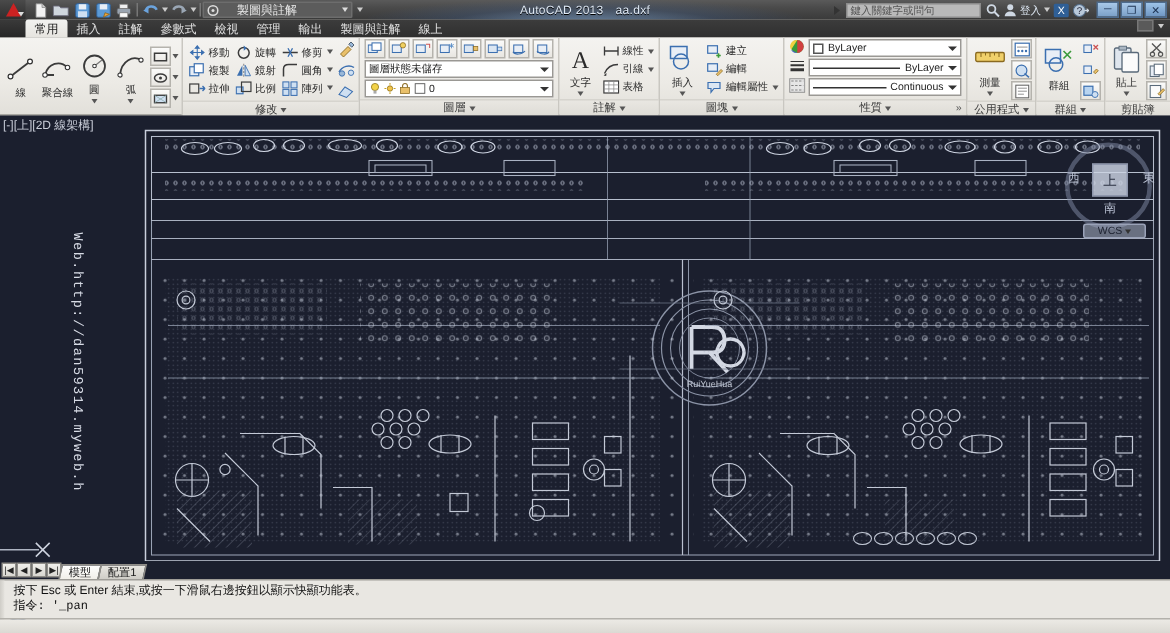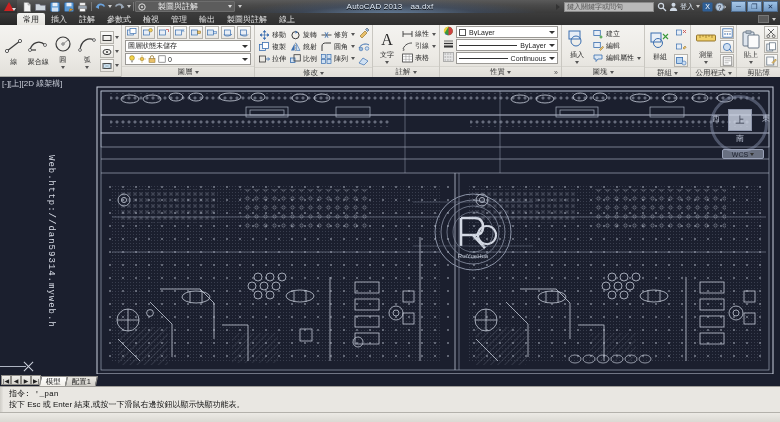--- a/index.html
+++ b/index.html
@@ -73,21 +73,21 @@
     width:15px;height:11px; border:1px solid #4e6c8e;
     background:linear-gradient(180deg,#a8c8e8,#7ba0c8);
     display:flex;align-items:center;justify-content:center; font-size:7px; color:#1a3050;
   }
   .win-btn.close { background:linear-gradient(180deg,#9dc3e8,#6f96c2); }
 
   
   .ribbon-tabs {
     position:absolute; top:13px; left:0; width:780px; height:12px;
     background:linear-gradient(180deg,#3c3c3c,#2f2f2f);
-    display:flex; align-items:center;
+    display:flex; align-items:flex-start;
   }
   .tab-logo-pad { width:17px; height:12px; background:linear-gradient(180deg,#3a3a3a,#262626); }
   .rtab {
     height:12px; padding:0 6px; display:flex; align-items:center;
     color:#e0e0e0; font-size:8px; white-space:nowrap;
   }
   .rtab.active {
     background:linear-gradient(180deg,#f2f2f0,#e6e4df);
     color:#1a1a1a; border-top-left-radius:2px;border-top-right-radius:2px;
   }
@@ -444,20 +444,140 @@
                   <rect x="1" y="1.5" width="8" height="5" fill="#cfe0f2" stroke="#3b3b3b" stroke-width="0.9"></rect>
                   <path d="M1 1.5l8 5M9 1.5l-8 5" stroke="#8aa" stroke-width="0.5"></path>
                 </svg>
             </div>
               <span class="qat-caret" style="border-top-color:#555"></span>
           </div>
         </div>
       </div>
     </div>
 
+    <div class="panel" style="width:118px">
+      <div class="panel-body">
+        <div class="smrow">
+          <div class="smbtn">
+            <span class="ic">
+                <svg width="11" height="10" viewBox="0 0 11 10">
+                  <path d="M5.5 0.5v9M1 5h9M5.5 0.5l-1.3 1.6h2.6zM5.5 9.5l-1.3-1.6h2.6zM1 5l1.6-1.3v2.6zM10 5L8.4 3.7v2.6z" fill="#3b6fb0" stroke="#3b6fb0" stroke-width="0.7"></path>
+                </svg>
+              </span>
+            <span>移動</span>
+          </div>
+          <div class="smbtn">
+            <span class="ic">
+                <svg width="11" height="10" viewBox="0 0 11 10">
+                  <rect x="0.5" y="2.5" width="6" height="6" fill="#e8eef6" stroke="#3b6fb0" stroke-width="0.8"></rect>
+                  <rect x="3.5" y="0.5" width="6" height="6" fill="#fff" stroke="#3b6fb0" stroke-width="0.8"></rect>
+                </svg>
+              </span>
+            <span>複製</span>
+          </div>
+          <div class="smbtn">
+            <span class="ic">
+                <svg width="11" height="10" viewBox="0 0 11 10">
+                  <rect x="0.5" y="2" width="6" height="6" fill="none" stroke="#3b3b3b" stroke-width="0.8"></rect>
+                  <path d="M7 5h3.4M9 3.4L10.6 5 9 6.6" stroke="#3b6fb0" stroke-width="0.9" fill="none"></path>
+                </svg>
+              </span>
+            <span>拉伸</span>
+          </div>
+        </div>
+        <div class="smrow">
+          <div class="smbtn">
+            <span class="ic">
+                <svg width="11" height="10" viewBox="0 0 11 10">
+                  <circle cx="5.5" cy="5.2" r="3.6" fill="none" stroke="#3b3b3b" stroke-width="1"></circle>
+                  <path d="M5.5 0.4l2 1.8-2 1.6z" fill="#3b6fb0"></path>
+                </svg>
+              </span>
+            <span>旋轉</span>
+          </div>
+          <div class="smbtn">
+            <span class="ic">
+                <svg width="11" height="10" viewBox="0 0 11 10">
+                  <path d="M5.5 0.5v9" stroke="#888" stroke-width="0.7" stroke-dasharray="1.4 1"></path>
+                  <path d="M4.6 1.5L1 8.5h3.6z" fill="#3b6fb0"></path>
+                  <path d="M6.4 1.5L10 8.5H6.4z" fill="#cfe0f2" stroke="#3b6fb0" stroke-width="0.6"></path>
+                </svg>
+              </span>
+            <span>鏡射</span>
+          </div>
+          <div class="smbtn">
+            <span class="ic">
+                <svg width="11" height="10" viewBox="0 0 11 10">
+                  <rect x="0.5" y="4" width="4.5" height="4.5" fill="#cfe0f2" stroke="#3b6fb0" stroke-width="0.8"></rect>
+                  <rect x="4" y="0.7" width="6.3" height="6.3" fill="none" stroke="#3b3b3b" stroke-width="0.8"></rect>
+                </svg>
+              </span>
+            <span>比例</span>
+          </div>
+        </div>
+        <div class="smrow">
+          <div class="smbtn">
+            <span class="ic">
+                <svg width="11" height="10" viewBox="0 0 11 10">
+                  <path d="M0.5 5h10" stroke="#3b3b3b" stroke-width="0.9"></path>
+                  <path d="M4 2.2l3 5.6M7 2.2l-3 5.6" stroke="#3b6fb0" stroke-width="0.9"></path>
+                </svg>
+              </span>
+            <span>修剪</span>
+            <span class="cr"></span>
+          </div>
+          <div class="smbtn">
+            <span class="ic">
+                <svg width="11" height="10" viewBox="0 0 11 10">
+                  <path d="M1 9V4 C1 2 2.5 1 4.5 1H10" fill="none" stroke="#3b3b3b" stroke-width="1"></path>
+                </svg>
+              </span>
+            <span>圓角</span>
+            <span class="cr"></span>
+          </div>
+          <div class="smbtn">
+            <span class="ic">
+                <svg width="11" height="10" viewBox="0 0 11 10">
+                  <rect x="0.6" y="0.6" width="4" height="4" fill="#cfe0f2" stroke="#3b6fb0" stroke-width="0.7"></rect>
+                  <rect x="6" y="0.6" width="4" height="4" fill="#cfe0f2" stroke="#3b6fb0" stroke-width="0.7"></rect>
+                  <rect x="0.6" y="5.6" width="4" height="4" fill="#cfe0f2" stroke="#3b6fb0" stroke-width="0.7"></rect>
+                  <rect x="6" y="5.6" width="4" height="4" fill="#cfe0f2" stroke="#3b6fb0" stroke-width="0.7"></rect>
+                </svg>
+              </span>
+            <span>陣列</span>
+            <span class="cr"></span>
+          </div>
+        </div>
+        <div class="iconcol">
+          <div class="iconbtn noborder">
+            <svg width="12" height="11" viewBox="0 0 12 11">
+                <path d="M2 9l5-5 2 2-5 5z" fill="#e9c06a" stroke="#8a6a20" stroke-width="0.6"></path>
+                <path d="M7.5 2.5l2 2 1.5-1.5-2-2z" fill="#9ab8d8" stroke="#456" stroke-width="0.6"></path>
+              </svg>
+          </div>
+          <div class="iconbtn noborder">
+            <svg width="12" height="11" viewBox="0 0 12 11">
+                <path d="M1 7 C3 3 8 2 11 4" fill="none" stroke="#3b6fb0" stroke-width="1"></path>
+                <circle cx="3" cy="8" r="1.8" fill="#9ab8d8" stroke="#3b6fb0" stroke-width="0.6"></circle>
+                <circle cx="9" cy="7.5" r="1.8" fill="#cfe0f2" stroke="#3b6fb0" stroke-width="0.6"></circle>
+              </svg>
+          </div>
+          <div class="iconbtn noborder">
+            <svg width="12" height="11" viewBox="0 0 12 11">
+                <path d="M1 8 L5 3 L10 6 L6 10 z" fill="#cfe0f2" stroke="#3b6fb0" stroke-width="0.7"></path>
+              </svg>
+          </div>
+        </div>
+      </div>
+      <div class="panel-title">
+        <span>修改</span>
+        <span class="pt-caret"></span>
+      </div>
+    </div>
+
     <div class="panel" style="width:144px">
       <div class="panel-body" style="flex-direction:column;align-items:stretch;gap:1px;padding:1px 3px 0 3px">
         <div class="layrow">
           <div class="iconbtn">
               <svg width="10" height="9" viewBox="0 0 10 9">
                 <rect x="0.5" y="2" width="6" height="5" fill="#e8eef6" stroke="#3b6fb0" stroke-width="0.7"></rect>
                 <rect x="3" y="0.6" width="6" height="5" fill="#fff" stroke="#3b6fb0" stroke-width="0.7"></rect>
               </svg>
             </div>
           <div class="iconbtn">
@@ -524,140 +644,20 @@
             <svg width="8" height="8" viewBox="0 0 8 8">
                 <rect x="0.8" y="0.8" width="6.4" height="6.4" fill="#ffffff" stroke="#555" stroke-width="0.6"></rect>
               </svg>
           </span>
           <span class="val">0</span>
           <span class="cr"></span>
         </div>
       </div>
       <div class="panel-title">
         <span>圖層</span>
-        <span class="pt-caret"></span>
-      </div>
-    </div>
-
-    <div class="panel" style="width:118px">
-      <div class="panel-body">
-        <div class="smrow">
-          <div class="smbtn">
-            <span class="ic">
-                <svg width="11" height="10" viewBox="0 0 11 10">
-                  <path d="M5.5 0.5v9M1 5h9M5.5 0.5l-1.3 1.6h2.6zM5.5 9.5l-1.3-1.6h2.6zM1 5l1.6-1.3v2.6zM10 5L8.4 3.7v2.6z" fill="#3b6fb0" stroke="#3b6fb0" stroke-width="0.7"></path>
-                </svg>
-              </span>
-            <span>移動</span>
-          </div>
-          <div class="smbtn">
-            <span class="ic">
-                <svg width="11" height="10" viewBox="0 0 11 10">
-                  <rect x="0.5" y="2.5" width="6" height="6" fill="#e8eef6" stroke="#3b6fb0" stroke-width="0.8"></rect>
-                  <rect x="3.5" y="0.5" width="6" height="6" fill="#fff" stroke="#3b6fb0" stroke-width="0.8"></rect>
-                </svg>
-              </span>
-            <span>複製</span>
-          </div>
-          <div class="smbtn">
-            <span class="ic">
-                <svg width="11" height="10" viewBox="0 0 11 10">
-                  <rect x="0.5" y="2" width="6" height="6" fill="none" stroke="#3b3b3b" stroke-width="0.8"></rect>
-                  <path d="M7 5h3.4M9 3.4L10.6 5 9 6.6" stroke="#3b6fb0" stroke-width="0.9" fill="none"></path>
-                </svg>
-              </span>
-            <span>拉伸</span>
-          </div>
-        </div>
-        <div class="smrow">
-          <div class="smbtn">
-            <span class="ic">
-                <svg width="11" height="10" viewBox="0 0 11 10">
-                  <circle cx="5.5" cy="5.2" r="3.6" fill="none" stroke="#3b3b3b" stroke-width="1"></circle>
-                  <path d="M5.5 0.4l2 1.8-2 1.6z" fill="#3b6fb0"></path>
-                </svg>
-              </span>
-            <span>旋轉</span>
-          </div>
-          <div class="smbtn">
-            <span class="ic">
-                <svg width="11" height="10" viewBox="0 0 11 10">
-                  <path d="M5.5 0.5v9" stroke="#888" stroke-width="0.7" stroke-dasharray="1.4 1"></path>
-                  <path d="M4.6 1.5L1 8.5h3.6z" fill="#3b6fb0"></path>
-                  <path d="M6.4 1.5L10 8.5H6.4z" fill="#cfe0f2" stroke="#3b6fb0" stroke-width="0.6"></path>
-                </svg>
-              </span>
-            <span>鏡射</span>
-          </div>
-          <div class="smbtn">
-            <span class="ic">
-                <svg width="11" height="10" viewBox="0 0 11 10">
-                  <rect x="0.5" y="4" width="4.5" height="4.5" fill="#cfe0f2" stroke="#3b6fb0" stroke-width="0.8"></rect>
-                  <rect x="4" y="0.7" width="6.3" height="6.3" fill="none" stroke="#3b3b3b" stroke-width="0.8"></rect>
-                </svg>
-              </span>
-            <span>比例</span>
-          </div>
-        </div>
-        <div class="smrow">
-          <div class="smbtn">
-            <span class="ic">
-                <svg width="11" height="10" viewBox="0 0 11 10">
-                  <path d="M0.5 5h10" stroke="#3b3b3b" stroke-width="0.9"></path>
-                  <path d="M4 2.2l3 5.6M7 2.2l-3 5.6" stroke="#3b6fb0" stroke-width="0.9"></path>
-                </svg>
-              </span>
-            <span>修剪</span>
-            <span class="cr"></span>
-          </div>
-          <div class="smbtn">
-            <span class="ic">
-                <svg width="11" height="10" viewBox="0 0 11 10">
-                  <path d="M1 9V4 C1 2 2.5 1 4.5 1H10" fill="none" stroke="#3b3b3b" stroke-width="1"></path>
-                </svg>
-              </span>
-            <span>圓角</span>
-            <span class="cr"></span>
-          </div>
-          <div class="smbtn">
-            <span class="ic">
-                <svg width="11" height="10" viewBox="0 0 11 10">
-                  <rect x="0.6" y="0.6" width="4" height="4" fill="#cfe0f2" stroke="#3b6fb0" stroke-width="0.7"></rect>
-                  <rect x="6" y="0.6" width="4" height="4" fill="#cfe0f2" stroke="#3b6fb0" stroke-width="0.7"></rect>
-                  <rect x="0.6" y="5.6" width="4" height="4" fill="#cfe0f2" stroke="#3b6fb0" stroke-width="0.7"></rect>
-                  <rect x="6" y="5.6" width="4" height="4" fill="#cfe0f2" stroke="#3b6fb0" stroke-width="0.7"></rect>
-                </svg>
-              </span>
-            <span>陣列</span>
-            <span class="cr"></span>
-          </div>
-        </div>
-        <div class="iconcol">
-          <div class="iconbtn noborder">
-            <svg width="12" height="11" viewBox="0 0 12 11">
-                <path d="M2 9l5-5 2 2-5 5z" fill="#e9c06a" stroke="#8a6a20" stroke-width="0.6"></path>
-                <path d="M7.5 2.5l2 2 1.5-1.5-2-2z" fill="#9ab8d8" stroke="#456" stroke-width="0.6"></path>
-              </svg>
-          </div>
-          <div class="iconbtn noborder">
-            <svg width="12" height="11" viewBox="0 0 12 11">
-                <path d="M1 7 C3 3 8 2 11 4" fill="none" stroke="#3b6fb0" stroke-width="1"></path>
-                <circle cx="3" cy="8" r="1.8" fill="#9ab8d8" stroke="#3b6fb0" stroke-width="0.6"></circle>
-                <circle cx="9" cy="7.5" r="1.8" fill="#cfe0f2" stroke="#3b6fb0" stroke-width="0.6"></circle>
-              </svg>
-          </div>
-          <div class="iconbtn noborder">
-            <svg width="12" height="11" viewBox="0 0 12 11">
-                <path d="M1 8 L5 3 L10 6 L6 10 z" fill="#cfe0f2" stroke="#3b6fb0" stroke-width="0.7"></path>
-              </svg>
-          </div>
-        </div>
-      </div>
-      <div class="panel-title">
-        <span>修改</span>
         <span class="pt-caret"></span>
       </div>
     </div>
 
     <div class="panel" style="width:74px">
       <div class="panel-body">
         <div class="bigbtn" style="width:24px">
           <span class="ic">
             <svg width="20" height="20" viewBox="0 0 20 20">
                 <text x="10" y="16" font-size="16" fill="#2b2b2b" text-anchor="middle" font-family="Liberation Serif">A</text>
@@ -692,20 +692,68 @@
                   <rect x="0.6" y="1" width="9.8" height="8" fill="#fff" stroke="#3b3b3b" stroke-width="0.8"></rect>
                   <path d="M0.6 3.6h9.8M0.6 6.3h9.8M3.9 1v8M7.2 1v8" stroke="#8a8a8a" stroke-width="0.5"></path>
                 </svg>
               </span>
             <span>表格</span>
           </div>
         </div>
       </div>
       <div class="panel-title">
         <span>註解</span>
+        <span class="pt-caret"></span>
+      </div>
+    </div>
+
+    <div class="panel" style="width:88px">
+      <div class="panel-body">
+        <div class="bigbtn" style="width:26px">
+          <span class="ic">
+            <svg width="22" height="20" viewBox="0 0 22 20">
+                <rect x="3" y="2" width="11" height="8" fill="#e8eef6" stroke="#3b6fb0" stroke-width="1"></rect>
+                <circle cx="10" cy="12" r="5" fill="none" stroke="#3b6fb0" stroke-width="1"></circle>
+              </svg>
+          </span>
+          <span class="tx">插入</span>
+          <span class="cr"></span>
+        </div>
+        <div class="smrow">
+          <div class="smbtn">
+            <span class="ic">
+                <svg width="11" height="10" viewBox="0 0 11 10">
+                  <rect x="0.8" y="1.5" width="6.5" height="5" fill="#e8eef6" stroke="#3b6fb0" stroke-width="0.8"></rect>
+                  <path d="M8 6.5v3M6.5 8h3" stroke="#3a9a3a" stroke-width="1.1"></path>
+                </svg>
+              </span>
+            <span>建立</span>
+          </div>
+          <div class="smbtn">
+            <span class="ic">
+                <svg width="11" height="10" viewBox="0 0 11 10">
+                  <rect x="0.8" y="1.5" width="6.5" height="5" fill="#e8eef6" stroke="#3b6fb0" stroke-width="0.8"></rect>
+                  <path d="M6.5 8.5l3.2-3.2 1 1-3.2 3.2z" fill="#e9c06a" stroke="#8a6a20" stroke-width="0.5"></path>
+                </svg>
+              </span>
+            <span>編輯</span>
+          </div>
+          <div class="smbtn">
+            <span class="ic">
+                <svg width="11" height="10" viewBox="0 0 11 10">
+                  <path d="M1 2 L9 2 L9 6 L5 6 L3 8.5 L3 6 L1 6 z" fill="#dbe6f2" stroke="#3b6fb0" stroke-width="0.8"></path>
+                </svg>
+              </span>
+            <span>編輯屬性</span>
+            <span class="cr"></span>
+          </div>
+        </div>
+      </div>
+      <div class="panel-title">
+        <span>圖塊</span>
         <span class="pt-caret"></span>
       </div>
     </div>
 
     <div class="panel" style="width:136px">
       <div class="panel-body" style="flex-direction:column;align-items:stretch;gap:1px;padding:1px 3px 0 3px">
         <div style="display:flex;align-items:center;gap:2px">
           <span><svg width="11" height="10" viewBox="0 0 11 10">
                 <circle cx="5.5" cy="5" r="4.3" fill="#3a9a3a"></circle>
                 <path d="M5.5 0.7A4.3 4.3 0 015.5 9.3z" fill="#d04040"></path>
@@ -746,64 +794,58 @@
           </div>
         </div>
       </div>
       <div class="panel-title">
         <span>性質</span>
         <span class="pt-caret"></span>
         <span style="position:absolute;right:3px;font-size:7px;color:#555">»</span>
       </div>
     </div>
 
-    <div class="panel" style="width:88px">
+    <div class="panel" style="width:48px">
       <div class="panel-body">
         <div class="bigbtn" style="width:26px">
           <span class="ic">
-            <svg width="22" height="20" viewBox="0 0 22 20">
-                <rect x="3" y="2" width="11" height="8" fill="#e8eef6" stroke="#3b6fb0" stroke-width="1"></rect>
-                <circle cx="10" cy="12" r="5" fill="none" stroke="#3b6fb0" stroke-width="1"></circle>
+            <svg width="22" height="18" viewBox="0 0 22 18">
+                <rect x="1.5" y="5" width="19" height="6" rx="1" fill="#f0d06a" stroke="#8a6a20" stroke-width="0.9"></rect>
+                <path d="M5 5v3M8 5v2M11 5v3M14 5v2M17 5v3" stroke="#8a6a20" stroke-width="0.7"></path>
               </svg>
           </span>
-          <span class="tx">插入</span>
+          <span class="tx">測量</span>
           <span class="cr"></span>
         </div>
-        <div class="smrow">
-          <div class="smbtn">
-            <span class="ic">
-                <svg width="11" height="10" viewBox="0 0 11 10">
-                  <rect x="0.8" y="1.5" width="6.5" height="5" fill="#e8eef6" stroke="#3b6fb0" stroke-width="0.8"></rect>
-                  <path d="M8 6.5v3M6.5 8h3" stroke="#3a9a3a" stroke-width="1.1"></path>
-                </svg>
-              </span>
-            <span>建立</span>
-          </div>
-          <div class="smbtn">
-            <span class="ic">
-                <svg width="11" height="10" viewBox="0 0 11 10">
-                  <rect x="0.8" y="1.5" width="6.5" height="5" fill="#e8eef6" stroke="#3b6fb0" stroke-width="0.8"></rect>
-                  <path d="M6.5 8.5l3.2-3.2 1 1-3.2 3.2z" fill="#e9c06a" stroke="#8a6a20" stroke-width="0.5"></path>
-                </svg>
-              </span>
-            <span>編輯</span>
-          </div>
-          <div class="smbtn">
-            <span class="ic">
-                <svg width="11" height="10" viewBox="0 0 11 10">
-                  <path d="M1 2 L9 2 L9 6 L5 6 L3 8.5 L3 6 L1 6 z" fill="#dbe6f2" stroke="#3b6fb0" stroke-width="0.8"></path>
-                </svg>
-              </span>
-            <span>編輯屬性</span>
-            <span class="cr"></span>
-          </div>
+        <div class="iconcol">
+          <div class="iconbtn">
+              <svg width="11" height="10" viewBox="0 0 11 10">
+                <rect x="0.8" y="0.8" width="9.4" height="8.4" fill="#fff" stroke="#3b6fb0" stroke-width="0.8"></rect>
+                <path d="M2 3.4h7" stroke="#888" stroke-width="0.6"></path>
+                <circle cx="3" cy="6" r="0.8" fill="#3b6fb0"></circle>
+                <circle cx="5.5" cy="6" r="0.8" fill="#3b6fb0"></circle>
+                <circle cx="8" cy="6" r="0.8" fill="#3b6fb0"></circle>
+              </svg>
+            </div>
+          <div class="iconbtn">
+              <svg width="11" height="10" viewBox="0 0 11 10">
+                <circle cx="5" cy="5" r="3.6" fill="#cfe0f2" stroke="#3b6fb0" stroke-width="0.8"></circle>
+                <path d="M7 7l3 2.6" stroke="#3b6fb0" stroke-width="1"></path>
+              </svg>
+            </div>
+          <div class="iconbtn">
+              <svg width="11" height="10" viewBox="0 0 11 10">
+                <rect x="1.2" y="0.8" width="8.6" height="8.4" fill="#fff" stroke="#666" stroke-width="0.7"></rect>
+                <path d="M2.6 2.8h6M2.6 4.8h6M2.6 6.8h4" stroke="#888" stroke-width="0.6"></path>
+              </svg>
+            </div>
         </div>
       </div>
       <div class="panel-title">
-        <span>圖塊</span>
+        <span>公用程式</span>
         <span class="pt-caret"></span>
       </div>
     </div>
 
     <div class="panel" style="width:48px">
       <div class="panel-body">
         <div class="bigbtn" style="width:26px">
           <span class="ic">
             <svg width="22" height="20" viewBox="0 0 22 20">
                 <rect x="2" y="2" width="10" height="9" fill="#e8eef6" stroke="#3b6fb0" stroke-width="1"></rect>
@@ -829,62 +871,20 @@
           <div class="iconbtn">
               <svg width="11" height="10" viewBox="0 0 11 10">
                 <rect x="0.6" y="1.5" width="6" height="6" fill="#b8d4f0" stroke="#3b6fb0" stroke-width="0.8"></rect>
                 <circle cx="8" cy="7" r="2" fill="#cfe0f2" stroke="#3b6fb0" stroke-width="0.6"></circle>
               </svg>
             </div>
         </div>
       </div>
       <div class="panel-title">
         <span>群組</span>
-        <span class="pt-caret"></span>
-      </div>
-    </div>
-
-    <div class="panel" style="width:48px">
-      <div class="panel-body">
-        <div class="bigbtn" style="width:26px">
-          <span class="ic">
-            <svg width="22" height="18" viewBox="0 0 22 18">
-                <rect x="1.5" y="5" width="19" height="6" rx="1" fill="#f0d06a" stroke="#8a6a20" stroke-width="0.9"></rect>
-                <path d="M5 5v3M8 5v2M11 5v3M14 5v2M17 5v3" stroke="#8a6a20" stroke-width="0.7"></path>
-              </svg>
-          </span>
-          <span class="tx">測量</span>
-          <span class="cr"></span>
-        </div>
-        <div class="iconcol">
-          <div class="iconbtn">
-              <svg width="11" height="10" viewBox="0 0 11 10">
-                <rect x="0.8" y="0.8" width="9.4" height="8.4" fill="#fff" stroke="#3b6fb0" stroke-width="0.8"></rect>
-                <path d="M2 3.4h7" stroke="#888" stroke-width="0.6"></path>
-                <circle cx="3" cy="6" r="0.8" fill="#3b6fb0"></circle>
-                <circle cx="5.5" cy="6" r="0.8" fill="#3b6fb0"></circle>
-                <circle cx="8" cy="6" r="0.8" fill="#3b6fb0"></circle>
-              </svg>
-            </div>
-          <div class="iconbtn">
-              <svg width="11" height="10" viewBox="0 0 11 10">
-                <circle cx="5" cy="5" r="3.6" fill="#cfe0f2" stroke="#3b6fb0" stroke-width="0.8"></circle>
-                <path d="M7 7l3 2.6" stroke="#3b6fb0" stroke-width="1"></path>
-              </svg>
-            </div>
-          <div class="iconbtn">
-              <svg width="11" height="10" viewBox="0 0 11 10">
-                <rect x="1.2" y="0.8" width="8.6" height="8.4" fill="#fff" stroke="#666" stroke-width="0.7"></rect>
-                <path d="M2.6 2.8h6M2.6 4.8h6M2.6 6.8h4" stroke="#888" stroke-width="0.6"></path>
-              </svg>
-            </div>
-        </div>
-      </div>
-      <div class="panel-title">
-        <span>公用程式</span>
         <span class="pt-caret"></span>
       </div>
     </div>
 
     <div class="panel" style="width:46px;border-right:none">
       <div class="panel-body">
         <div class="bigbtn" style="width:24px">
           <span class="ic">
             <svg width="20" height="19" viewBox="0 0 20 19">
                 <rect x="2" y="2" width="11" height="14" rx="1" fill="#dfe6ee" stroke="#5a6a7a" stroke-width="0.9"></rect>
@@ -1130,20 +1130,20 @@
     <div class="ltab active">
       <span>模型</span>
     </div>
     <div class="ltab">
       <span>配置1</span>
     </div>
   </div>
 
   <div class="cmdline">
     <div class="scroll-left"></div>
+    <div class="cmd-row" style="padding-left:6px">按下 Esc 或 Enter 結束,或按一下滑鼠右邊按鈕以顯示快顯功能表。</div>
     <div class="cmd-row cmd-mono" style="padding-left:6px">指令: '_pan</div>
-    <div class="cmd-row" style="padding-left:6px">按下 Esc 或 Enter 結束,或按一下滑鼠右邊按鈕以顯示快顯功能表。</div>
     <div class="ellipse-icon"></div>
   </div>
 
   <div class="statusbar"></div>
 
 </div>
 
 </body></html>

